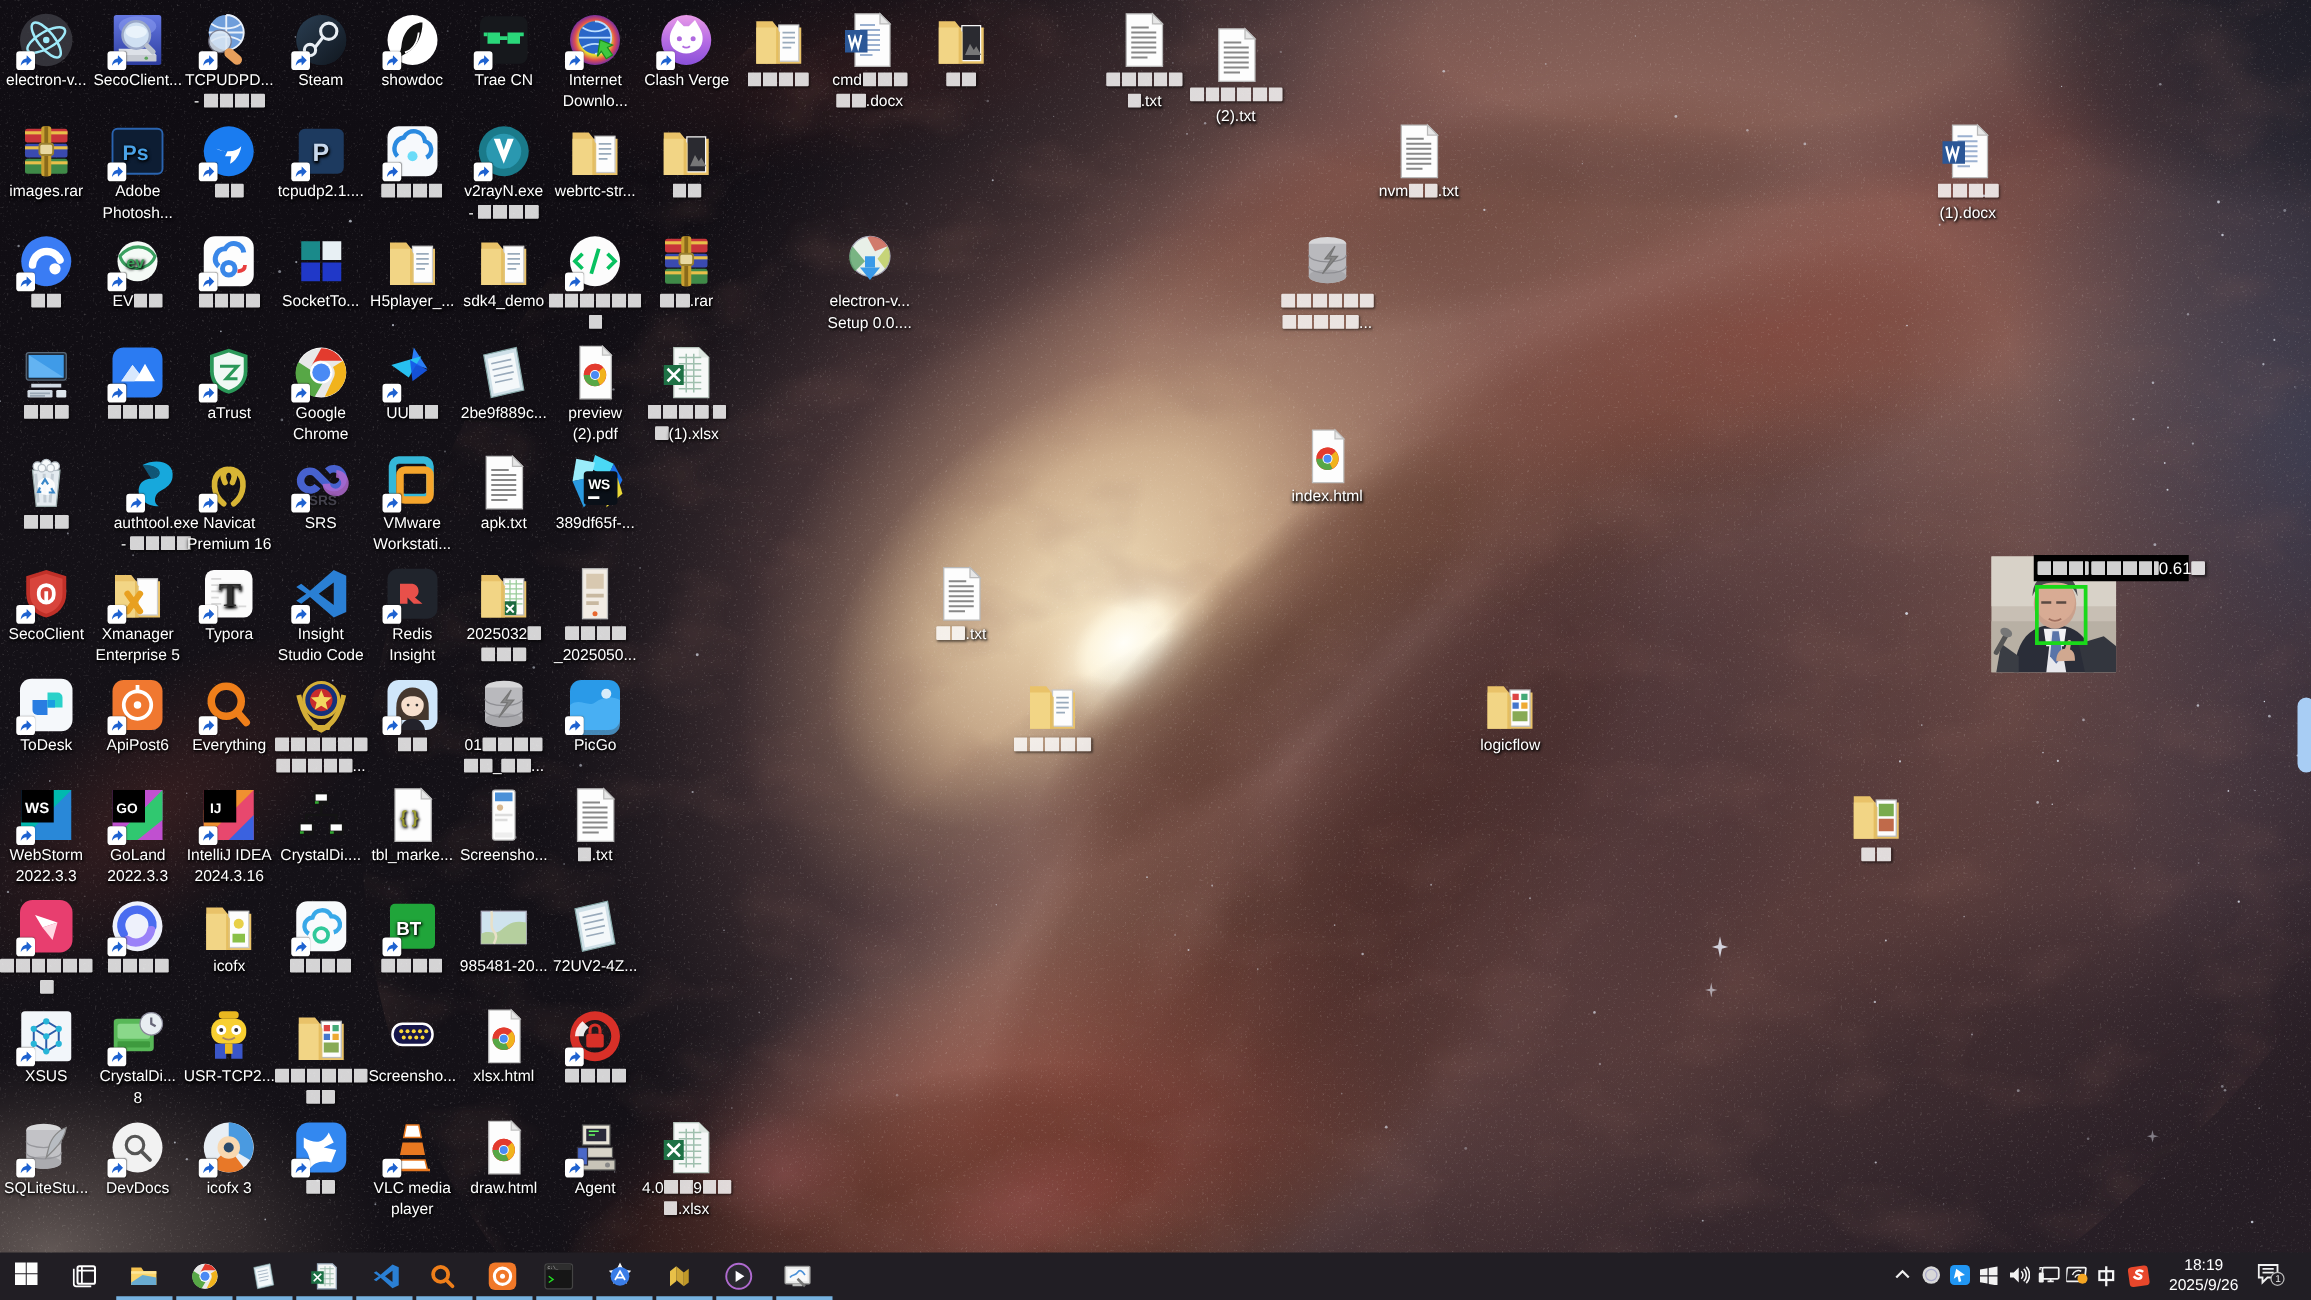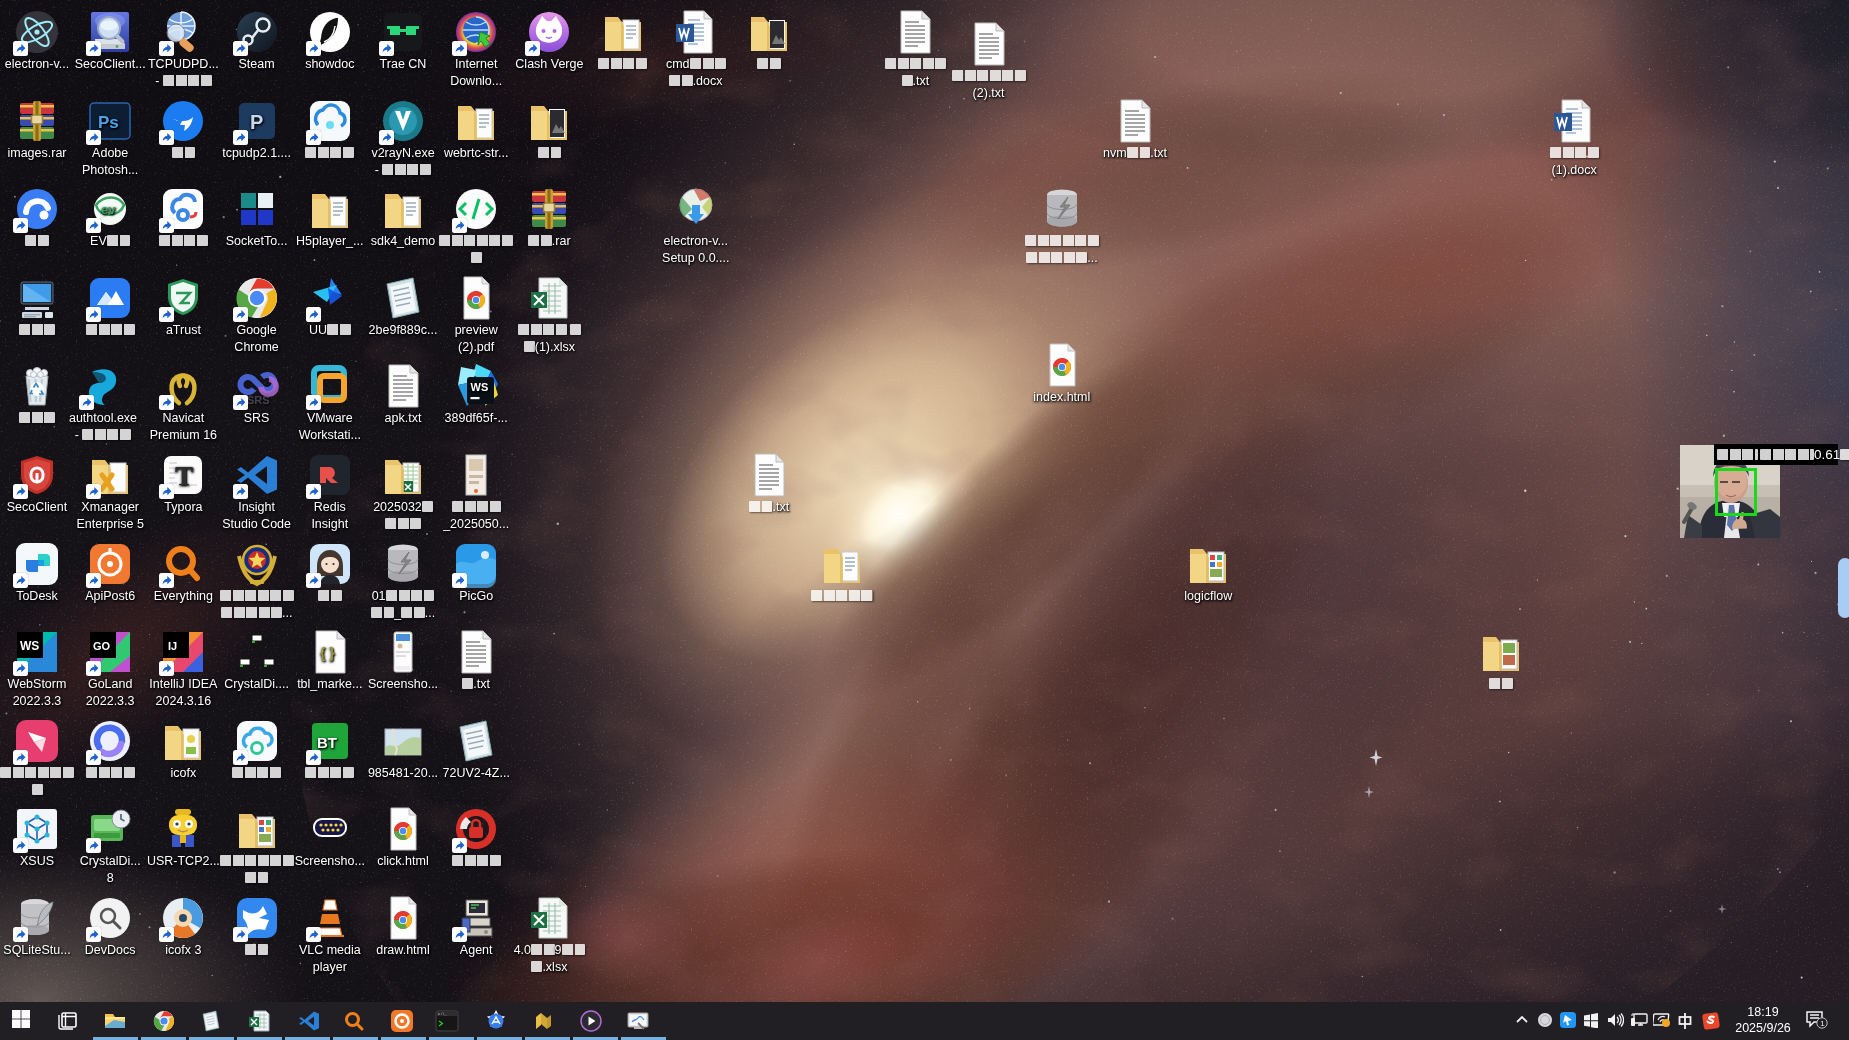--- a/index.html
+++ b/index.html
@@ -573,21 +573,21 @@
           <path d="M11 31l9-13 5.5 7-4 6z" fill="#d8e8fd"></path>
         </svg>
         <div class="arrow">
           <svg width="15" height="15" viewBox="0 0 15 15">
             <path d="M3.6 11.6c.2-3.6 1.9-5.6 4.6-5.9l.2-2.6 4 4.1-4 4.1-.2-2.6c-2.1 0-3.5.9-4.6 2.9z" fill="#1e62d0"></path>
           </svg>
         </div>
       </div>
       <div class="lbl"><span class="cj" style="width:48.8px"></span></div>
     </div>
-<div class="cell" style="left:61px;top:362px">
+<div class="cell" style="left:83px;top:362px">
       <div class="ic">
         <svg width="48" height="48" viewBox="0 0 48 48">
           <path d="M13 10c12-6 26-2 24 10-1.5 9-10 9-13 14-2 4-1 7 2 9-10 0-17-6-16-14 .8-6 6-8 10-8 5 0 8-3 6-7-2-3-8-4-13-4z" fill="#17a8dc"></path>
           <path d="M13 10c5 0 11 1 13 4 2 4-1 7-6 7" fill="#0d86b8" opacity=".6"></path>
         </svg>
         <div class="arrow">
           <svg width="15" height="15" viewBox="0 0 15 15">
             <path d="M3.6 11.6c.2-3.6 1.9-5.6 4.6-5.9l.2-2.6 4 4.1-4 4.1-.2-2.6c-2.1 0-3.5.9-4.6 2.9z" fill="#1e62d0"></path>
           </svg>
         </div>
@@ -1346,21 +1346,21 @@
           <path d="M30 3l7 7h-7z" fill="#e6e6e6" stroke="#c0c0c0"></path>
           <circle cx="24" cy="26" r="9.5" fill="#fff"></circle>
           <circle cx="24" cy="26" r="9" fill="#e33b2e"></circle>
           <path d="M24 26m-9 0a9 9 0 0 1 15.6-6h-10a6 6 0 0 0-5 4z" fill="#e33b2e"></path>
           <path d="M15 26a9 9 0 0 0 13 8l-4-8z" fill="#57a746"></path>
           <path d="M30.6 20a9 9 0 0 1-2.6 14l-4-8z" fill="#f1b31c"></path>
           <circle cx="24" cy="26" r="4" fill="#fff"></circle>
           <circle cx="24" cy="26" r="3.2" fill="#4a8af4"></circle>
         </svg>
       </div>
-      <div class="lbl">click.html</div>
+      <div class="lbl">xlsx.html</div>
     </div>
 <div class="cell" style="left:361.0px;top:894px">
       <div class="ic">
         <svg width="48" height="48" viewBox="0 0 48 48">
           <path d="M12 3h18l7 7v35H12z" fill="#fdfdfd" stroke="#c0c0c0"></path>
           <path d="M30 3l7 7h-7z" fill="#e6e6e6" stroke="#c0c0c0"></path>
           <circle cx="24" cy="26" r="9.5" fill="#fff"></circle>
           <circle cx="24" cy="26" r="9" fill="#e33b2e"></circle>
           <path d="M24 26m-9 0a9 9 0 0 1 15.6-6h-10a6 6 0 0 0-5 4z" fill="#e33b2e"></path>
           <path d="M15 26a9 9 0 0 0 13 8l-4-8z" fill="#57a746"></path>
@@ -1951,21 +1951,21 @@
 <div id="clock">
     <div>18:19</div>
     <div>2025/9/26</div>
   </div>
 <div class="tray" style="left:1806px;top:1011px"><svg width="22" height="18" viewBox="0 0 22 18">
       <path d="M1 1h15v10H8l-4 4v-4H1z" fill="none" stroke="#f2f2f2" stroke-width="1.5"></path>
       <path d="M4 4h9M4 7h9" stroke="#f2f2f2" stroke-width="1.4"></path>
       <circle cx="16" cy="12" r="5.2" fill="#211e24" stroke="#bbb" stroke-width="1"></circle>
       <text x="14.2" y="14.5" font-family="Liberation Sans" font-size="8" fill="#eee">1</text>
     </svg></div>
-<div style="position:absolute;left:1680px;top:445px;width:100px;height:74px">
+<div style="position:absolute;left:1593px;top:445px;width:100px;height:74px">
 <svg width="100" height="93" viewBox="0 0 100 93">
 <rect width="100" height="93" fill="#c8bfb4"></rect>
 <rect x="0" y="0" width="100" height="40" fill="#d8d2c8"></rect>
 <rect x="0" y="52" width="100" height="41" fill="#b8b0a4"></rect>
 <path d="M18 93c2-25 12-38 32-38s32 13 32 38z" fill="#2a2d38"></path>
 <path d="M42 58h18l-2 14h-14z" fill="#f2f2f4"></path>
 <path d="M48 58h6l6 35h-16z" fill="#e8e8ec"></path>
 <path d="M49 60h5l3 20-5 6-5-6z" fill="#5a74a8"></path>
 <ellipse cx="51" cy="38" rx="17" ry="20" fill="#caa08c"></ellipse>
 <ellipse cx="51" cy="36" rx="16" ry="17" fill="#d8ab94"></ellipse>

